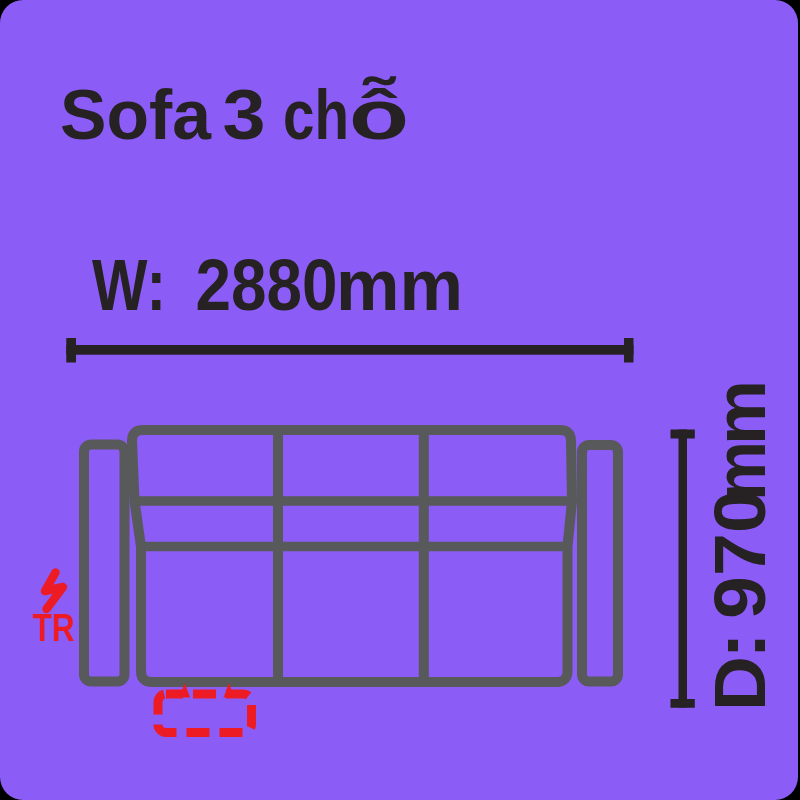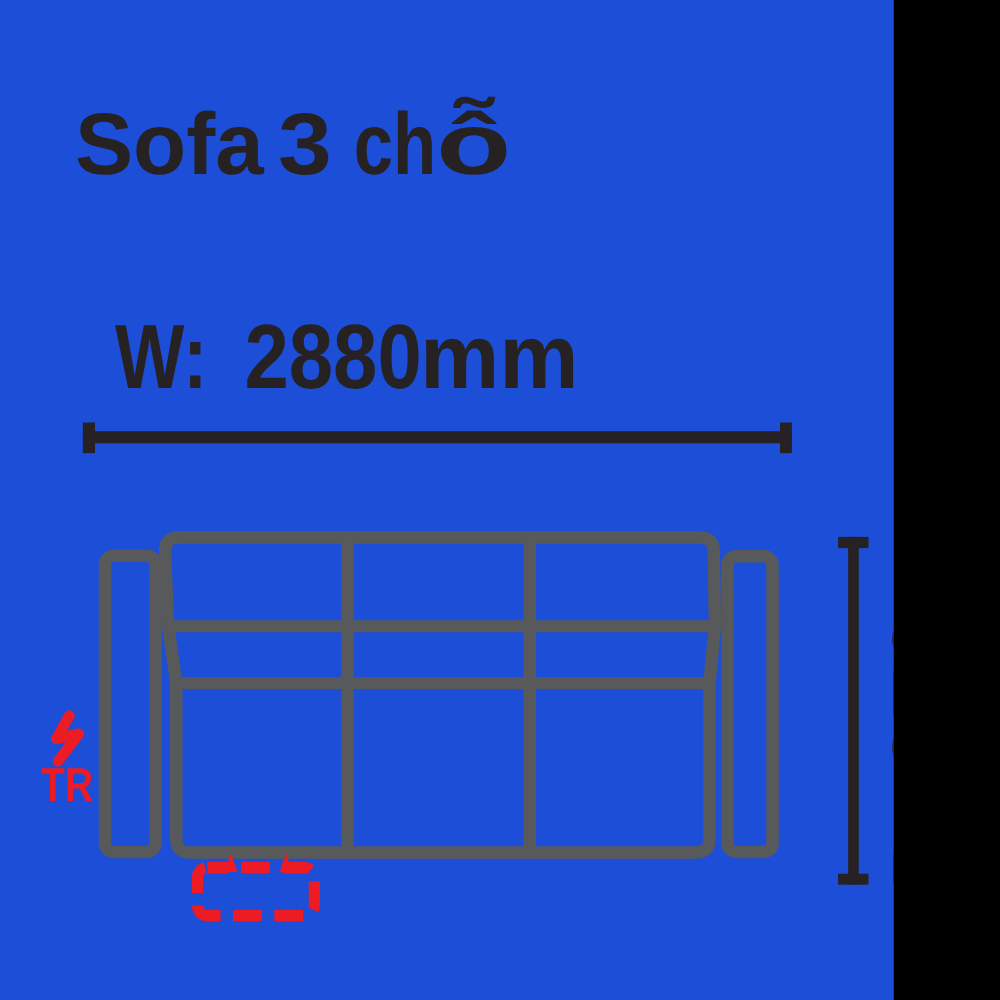--- a/index.html
+++ b/index.html
@@ -1,16 +1,16 @@
 <!DOCTYPE html>
 <html><head>
 <meta charset="utf-8">
 <style>
   html,body{margin:0;padding:0;background:#000;}
-  #stage{position:relative;width:715px;height:800px;background:#1d4ed8;overflow:hidden;}
+  #stage{position:relative;width:798px;height:800px;background:#8b5cf6;overflow:hidden;border-radius:23px;}
   svg{position:absolute;left:0;top:0;}
   text{font-family:"Liberation Sans", sans-serif;font-weight:bold;}
 </style>
 </head>
 <body>
 <div id="stage">
 <svg width="800" height="800" viewBox="0 0 800 800">
 
   <text y="139" font-size="70" fill="#262223"><tspan x="60" textLength="151" lengthAdjust="spacingAndGlyphs">Sofa</tspan><tspan x="222.5" textLength="43" lengthAdjust="spacingAndGlyphs">3</tspan><tspan x="283" textLength="66" lengthAdjust="spacingAndGlyphs">ch</tspan><tspan x="349" textLength="60" lengthAdjust="spacingAndGlyphs">ỗ</tspan></text>
 

